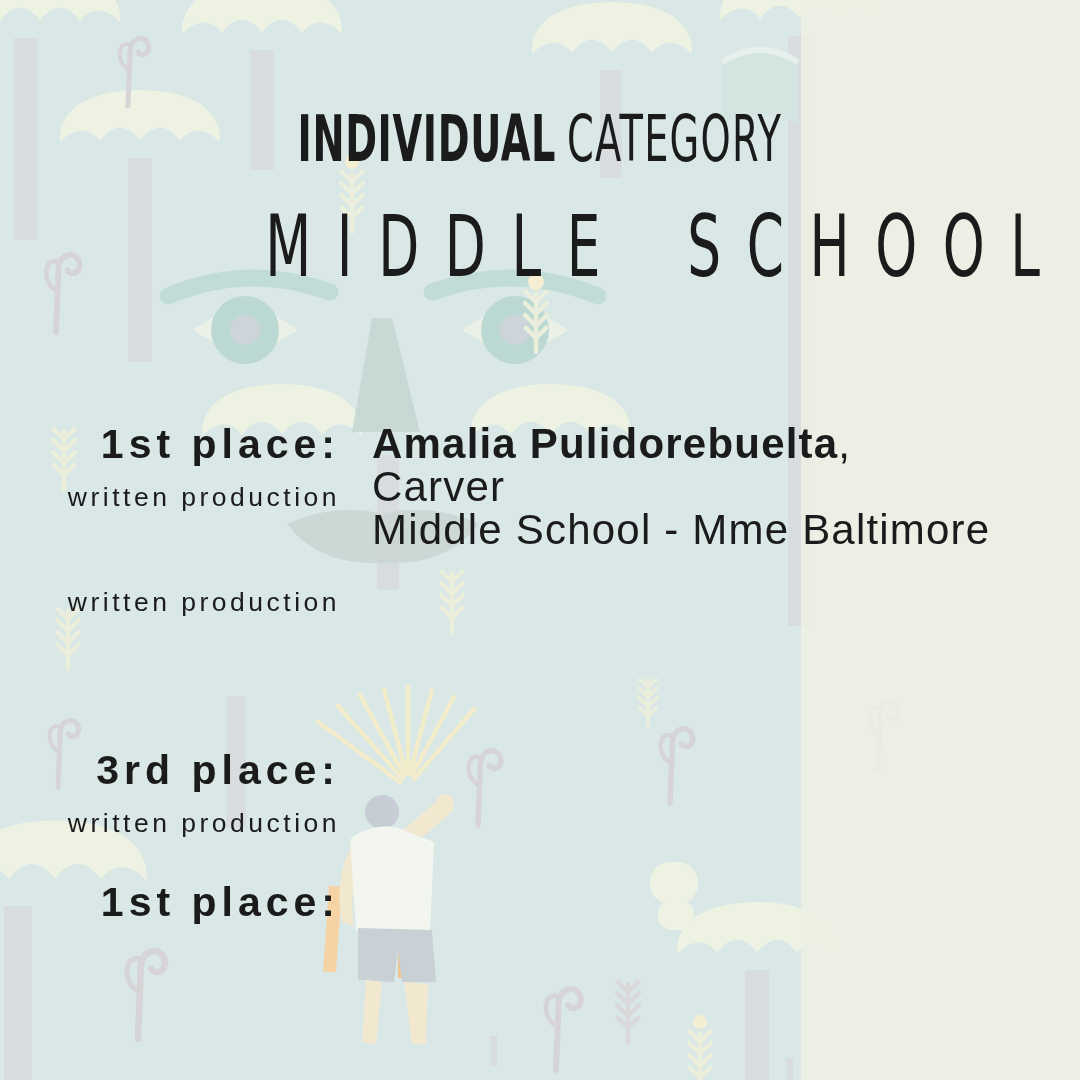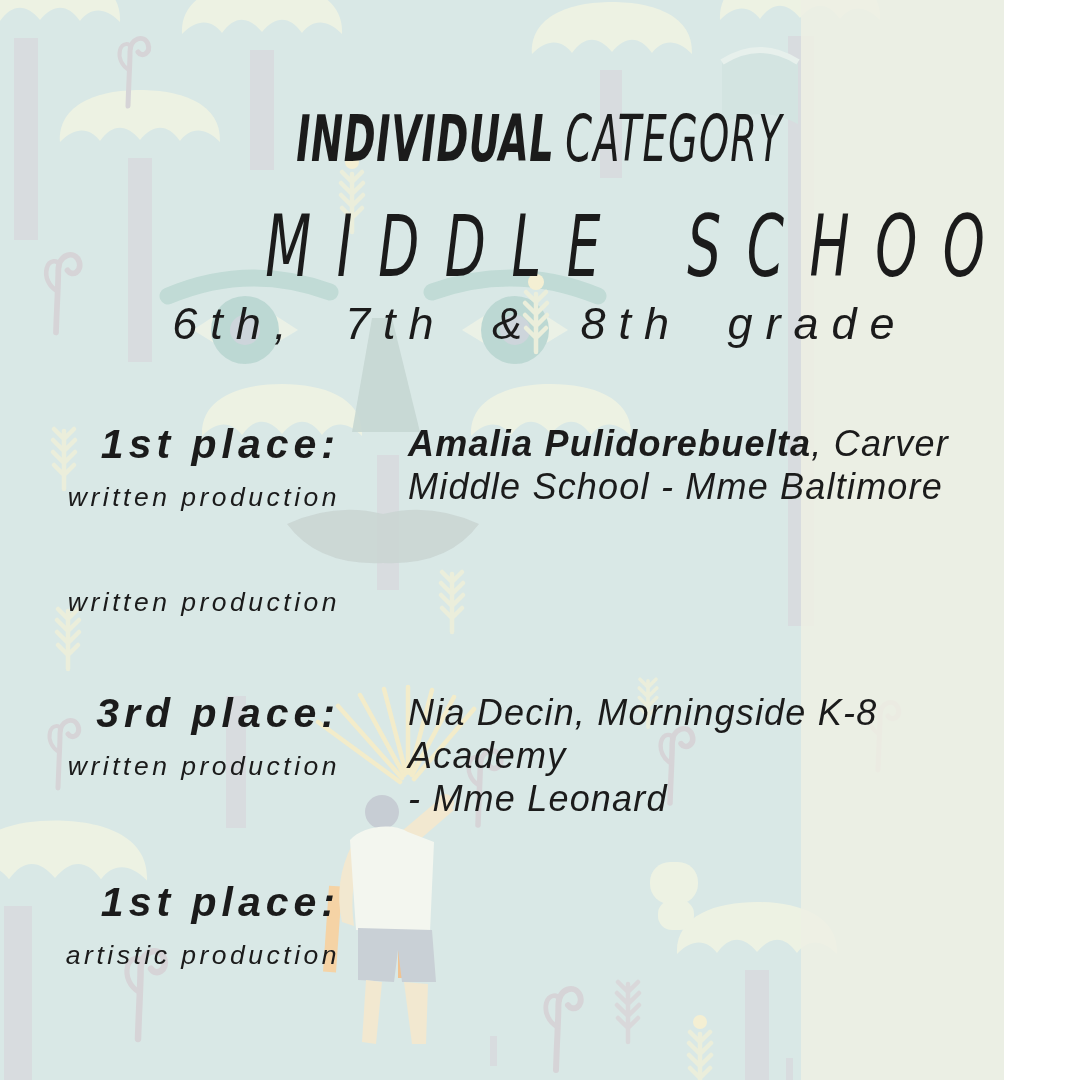--- a/index.html
+++ b/index.html
@@ -1,40 +1,39 @@
 <!DOCTYPE html>
 <html><head>
 <meta charset="utf-8">
 <style>
   html,body{margin:0;padding:0;}
   .canvas{
-    position:relative;width:1004px;height:1080px;overflow:hidden;
+    position:relative;width:1080px;height:1080px;overflow:hidden;
     background:#d9e8e6;
     font-family:"Liberation Sans", sans-serif;
     color:#1b1b1b;
-    font-style:italic;
   }
   .bg-svg{position:absolute;inset:0;}
   .txt{position:absolute;left:0;width:1080px;text-align:center;white-space:nowrap;}
   .scalex{display:inline-block;transform:scaleX(.60);transform-origin:50% 50%;white-space:nowrap;}
   
   .title{top:104px;font-family:"DejaVu Sans", sans-serif;font-size:64px;line-height:70px;}
   .title .tb{font-weight:800;letter-spacing:1px;margin-right:18px;}
   .title .tl{font-weight:400;letter-spacing:2px;}
   
   .heading{top:198px;font-family:"DejaVu Sans", sans-serif;font-size:86px;line-height:96px;font-weight:400;margin-left:20px;}
   .heading .scalex{transform:scaleX(.62);letter-spacing:.48em;word-spacing:30px;}
   
   .subheading{top:298px;font-size:45px;line-height:52px;letter-spacing:13px;word-spacing:20px;}
   
-  .entry{position:absolute;left:40px;width:1005px;display:flex;align-items:flex-start;gap:36px;}
+  .entry{position:absolute;left:40px;width:1005px;display:flex;align-items:flex-start;}
   .labelcol{flex:0 0 300px;width:300px;text-align:right;}
   .rank{font-size:41px;line-height:48px;font-weight:700;letter-spacing:5px;}
   .cat{font-size:26.5px;line-height:30px;letter-spacing:3.5px;margin-top:14px;}
-  .details{margin-left:32px;width:620px;font-size:36px;line-height:43px;letter-spacing:1.2px;white-space:pre-line;padding-top:2px;}
+  .details{margin-left:32px;width:620px;font-size:42px;line-height:43px;letter-spacing:1.2px;white-space:pre-line;padding-top:2px;}
   .details .bold{font-weight:700;}
 </style>
 </head>
 <body>
 
 <div class="canvas">
 
   <svg class="bg-svg" width="1080" height="1080" viewBox="0 0 1080 1080" aria-hidden="true">
     <defs>
       <path id="canopy" d="M -80,16 C -82,-22 -42,-36 0,-36 C 42,-36 82,-22 80,16 C 64,0 50,2 40,15 C 28,-2 14,-3 0,14 C -14,-3 -28,-2 -40,15 C -50,2 -64,0 -80,16 Z"></path>
@@ -153,46 +152,42 @@
   <div class="txt title">
     <span class="scalex">
       <span class="tb">INDIVIDUAL</span><span class="tl">CATEGORY</span>
     </span>
   </div>
 
   <div class="txt heading">
     <span class="scalex">MIDDLE SCHOOL</span>
   </div>
 
-  <div class="txt subheading">6th, 7th &amp; 8th grade</div>
 
   <div class="entry" style="top:420px">
     <div class="labelcol">
       <div class="rank">1st place:</div>
       <div class="cat">written production</div>
     </div>
     <div class="details"><span class="wname bold">Amalia Pulidorebuelta</span><span>, Carver
 Middle School - Mme Baltimore</span></div>
   </div>
 
   <div class="entry" style="top:573px">
     <div class="labelcol">
       <div class="cat">written production</div>
     </div>
   </div>
 
-  <div class="entry" style="top:689px">
+  <div class="entry" style="top:746px">
     <div class="labelcol">
       <div class="rank">3rd place:</div>
       <div class="cat">written production</div>
     </div>
-    <div class="details"><span class="wname">Nia Decin</span><span>, Morningside K-8 Academy
-- Mme Leonard</span></div>
   </div>
 
   <div class="entry" style="top:878px">
     <div class="labelcol">
       <div class="rank">1st place:</div>
-      <div class="cat">artistic production</div>
     </div>
   </div>
 
 </div>
 
 </body></html>

